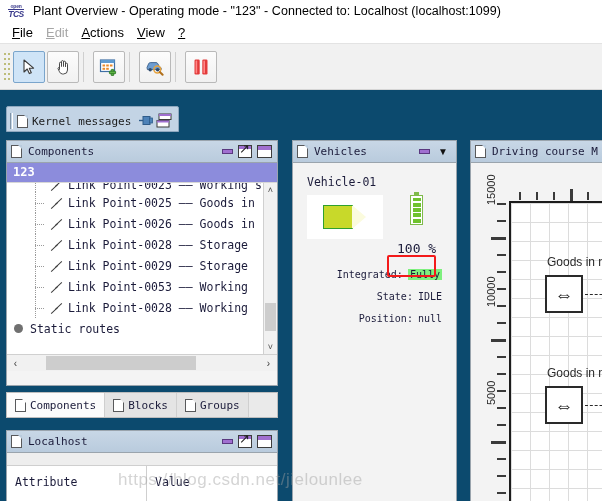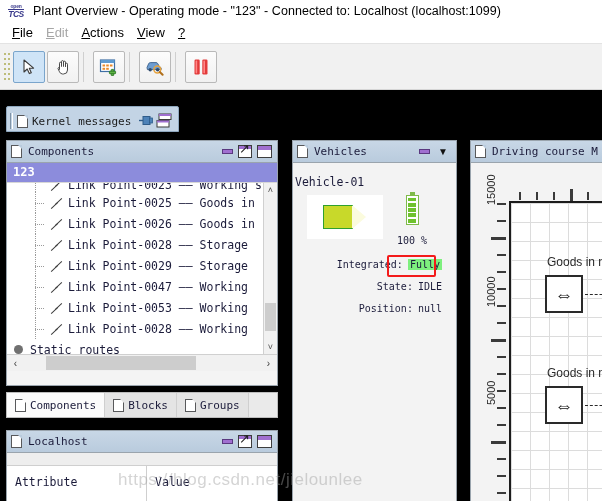--- a/index.html
+++ b/index.html
@@ -6,21 +6,21 @@
   html, body {
     margin: 0; padding: 0;
     width: 602px; height: 501px;
     overflow: hidden;
     background: #f0f0f0;
     font-family: "Liberation Sans", sans-serif;
   }
   #app {
     position: relative;
     width: 602px; height: 501px;
-    background: #000000;
+    background: #0c4a6e;
     overflow: hidden;
   }
 
   
   .titlebar {
     height: 22px;
     display: flex; align-items: center;
     padding-left: 4px;
     background: #ffffff;
     font-size: 12.5px;
@@ -269,21 +269,21 @@
     padding: 9px 0 0 8px;
   }
   .prop-col.attr { width: 140px; border-right: 1px solid #cfcfcf; }
   .prop-col.val { flex: 1; }
 
   
   #vehicles-panel { left: 292px; top: 140px; width: 165px; height: 365px; }
   .veh-body { background: #f3f3f3; height: 341px; padding: 12px 0 0 0; position: relative; }
   .veh-name {
     font-family: "DejaVu Sans Mono", monospace;
-    font-size: 11.5px; color: #1b1b3a; margin-left: 2px; margin-bottom: 6px;
+    font-size: 11.5px; color: #1b1b3a; margin-left: 14px; margin-bottom: 6px;
   }
   .veh-row { display: flex; align-items: flex-start; }
   .veh-thumb {
     width: 76px; height: 44px; background: #fff; margin-left: 14px;
     display: flex; align-items: center; justify-content: center;
   }
   .veh-shape {
     width: 44px; height: 24px; position: relative;
   }
   .veh-shape .body {
@@ -303,21 +303,21 @@
     width: 13px; height: 30px; border: 1.6px solid #7fba4a; position: relative;
     background: #fff; display: flex; flex-direction: column-reverse;
     justify-content: flex-start; gap: 1.5px; padding: 1.5px;
   }
   .batt:before {
     content:""; position: absolute; left: 3px; right: 3px; top: -4px; height: 3px; background: #7fba4a;
   }
   .batt i { display: block; height: 4.2px; background: #6fc22e; }
   .batt-pct {
     font-family: "DejaVu Sans Mono", monospace;
-    font-size: 10px; color: #1b1b3a; margin-top: 10px;
+    font-size: 13px; color: #1b1b3a; margin-top: 16px;
   }
   .veh-fields { margin-top: 10px; padding-right: 14px; }
   .veh-field {
     font-family: "DejaVu Sans Mono", monospace;
     font-size: 10px; color: #1b1b3a;
     display: flex; justify-content: flex-end; align-items: center;
     margin-bottom: 5px; height: 17px;
   }
   .veh-field .lab { }
   .veh-field .val { margin-left: 5px; }
@@ -523,26 +523,20 @@
           <span class="row-label">Link Point-0028 —— Storage</span>
         </div>
 
         <div class="tree-row">
           <div class="indent"></div>
           <div class="guide"></div>
           <div class="link-icon"></div>
           <span class="row-label">Link Point-0029 —— Storage</span>
         </div>
 
-        <div class="tree-row">
-          <div class="indent"></div>
-          <div class="guide"></div>
-          <div class="link-icon"></div>
-          <span class="row-label">Link Point-0047 —— Working</span>
-        </div>
 
         <div class="tree-row">
           <div class="indent"></div>
           <div class="guide"></div>
           <div class="link-icon"></div>
           <span class="row-label">Link Point-0053 —— Working</span>
         </div>
 
         <div class="tree-row">
           <div class="indent"></div>

